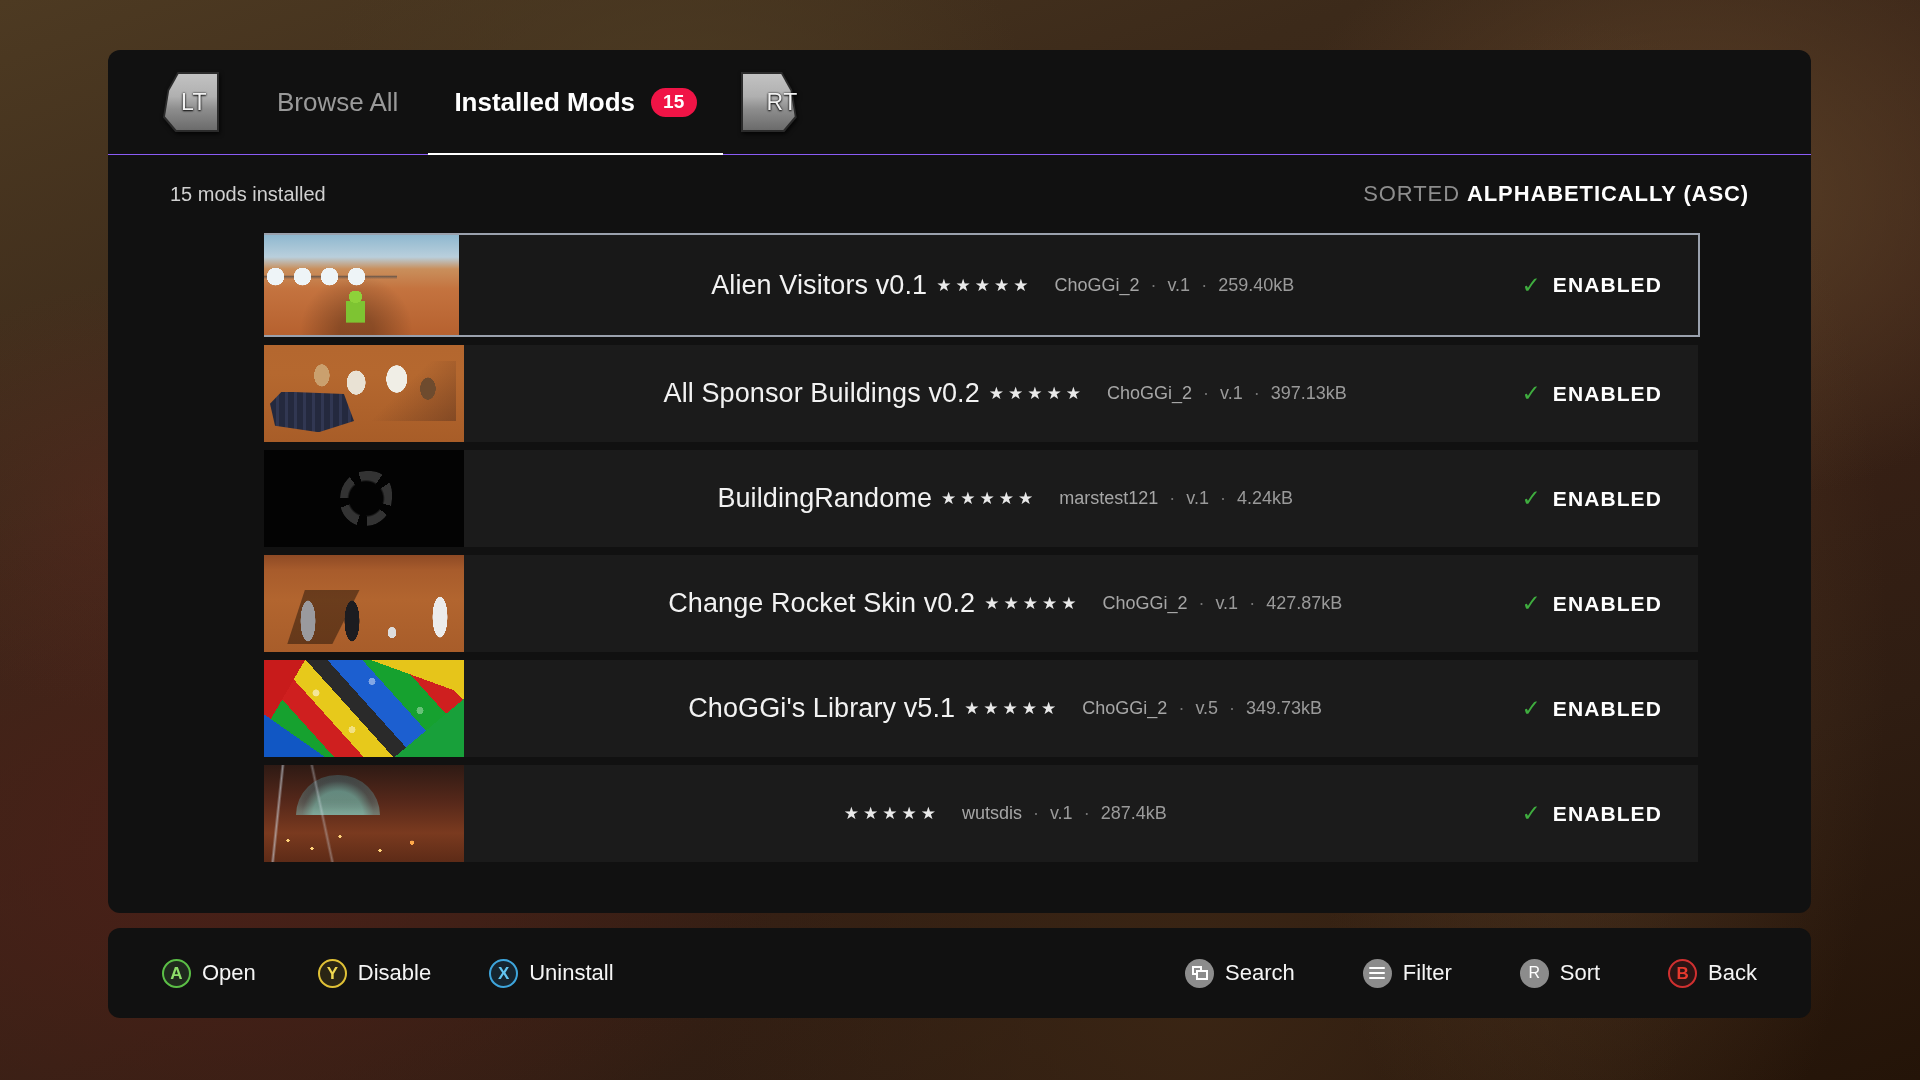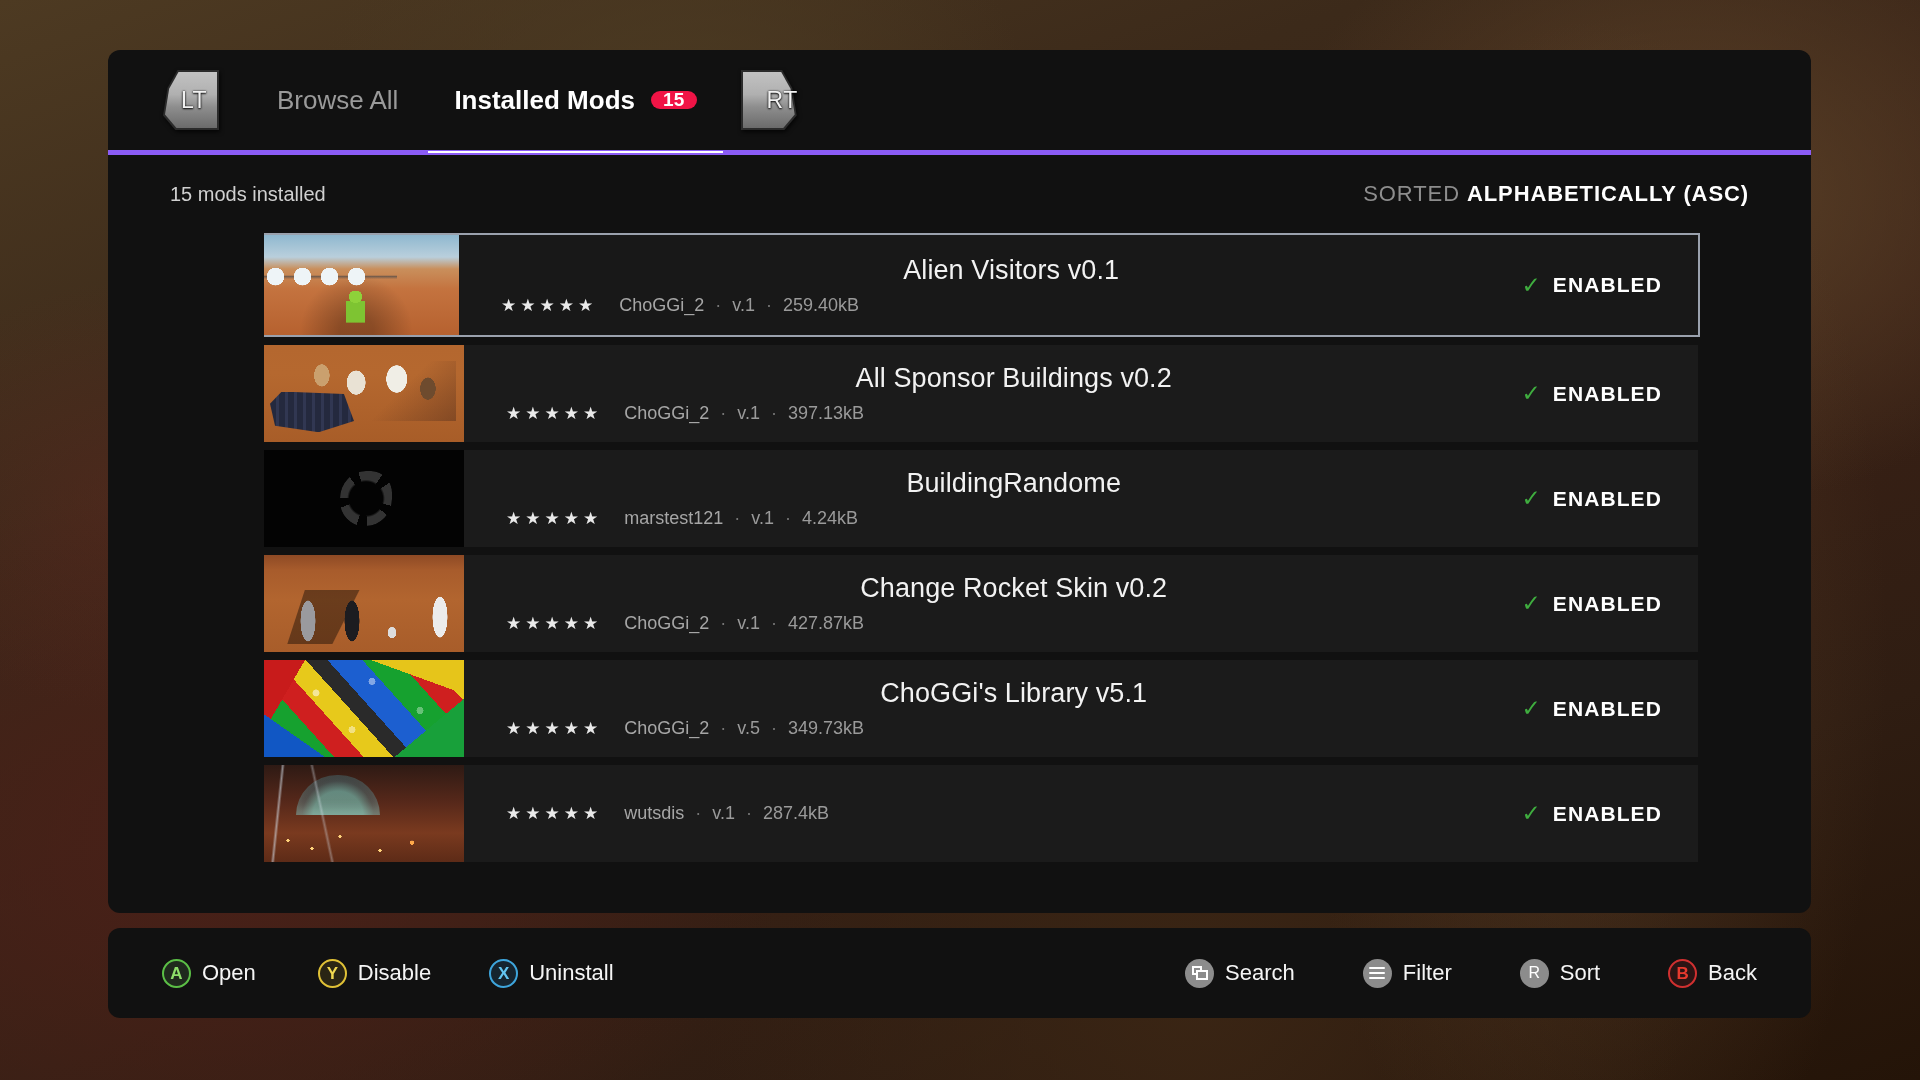--- a/index.html
+++ b/index.html
@@ -45,21 +45,21 @@
     height: 863px;
     background: #111111;
     border-radius: 12px;
     overflow: hidden;
   }
 
   
   #tabbar {
     position: relative;
     height: 105px;
-    border-bottom: 5px solid #8b5cf6;
+    border-bottom: 1px solid #8b5cf6;
     display: flex;
     align-items: center;
     padding-left: 57px;
   }
 
   .shoulder {
     width: 52px;
     height: 56px;
     position: relative;
     flex: 0 0 auto;
@@ -132,21 +132,21 @@
     right: -22px;
     bottom: 0;
     height: 2px;
     background: #ffffff;
   }
   .badge {
     display: inline-flex;
     align-items: center;
     justify-content: center;
     min-width: 44px;
-    height: 18px;
+    height: 29px;
     padding: 0 12px;
     border-radius: 15px;
     background: #f01446;
     color: #ffffff;
     font-size: 19px;
     font-weight: 700;
     letter-spacing: .3px;
   }
   #shoulder-rt-wrap { margin-left: 42px; }
 
@@ -331,27 +331,26 @@
       radial-gradient(circle 3px at 24% 86%, #ffd27a 0 50%, rgba(0,0,0,0) 55%),
       radial-gradient(circle 3px at 38% 74%, #ffd27a 0 50%, rgba(0,0,0,0) 55%),
       radial-gradient(circle 3px at 58% 88%, #ffd27a 0 50%, rgba(0,0,0,0) 55%),
       radial-gradient(circle 4px at 74% 80%, #ffa84a 0 50%, rgba(0,0,0,0) 55%),
       linear-gradient(96deg, rgba(0,0,0,0) 8%, rgba(215,225,235,.55) 9%, rgba(0,0,0,0) 10%),
       linear-gradient(78deg, rgba(0,0,0,0) 30%, rgba(215,225,235,.35) 31%, rgba(0,0,0,0) 32%);
   }
 
   .row-body {
     flex: 1 1 auto;
-    padding-left: 42px;
-    display: flex;
-    flex-direction: column;
+    padding-left: 25px;
+    display: flex;
+    flex-direction: row;
     justify-content: center;
     gap: 9px;
     min-width: 0;
-    text-align: center;
   }
   .mod-title {
     font-size: 27px;
     color: #f2f2f2;
     font-weight: 400;
     letter-spacing: .1px;
     white-space: nowrap;
   }
   .mod-meta {
     display: flex;

